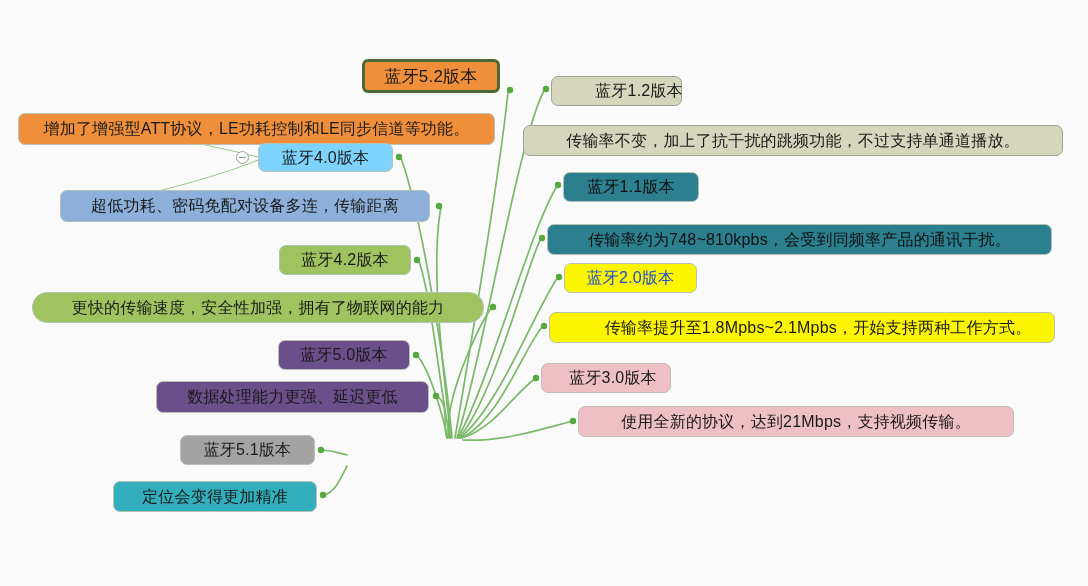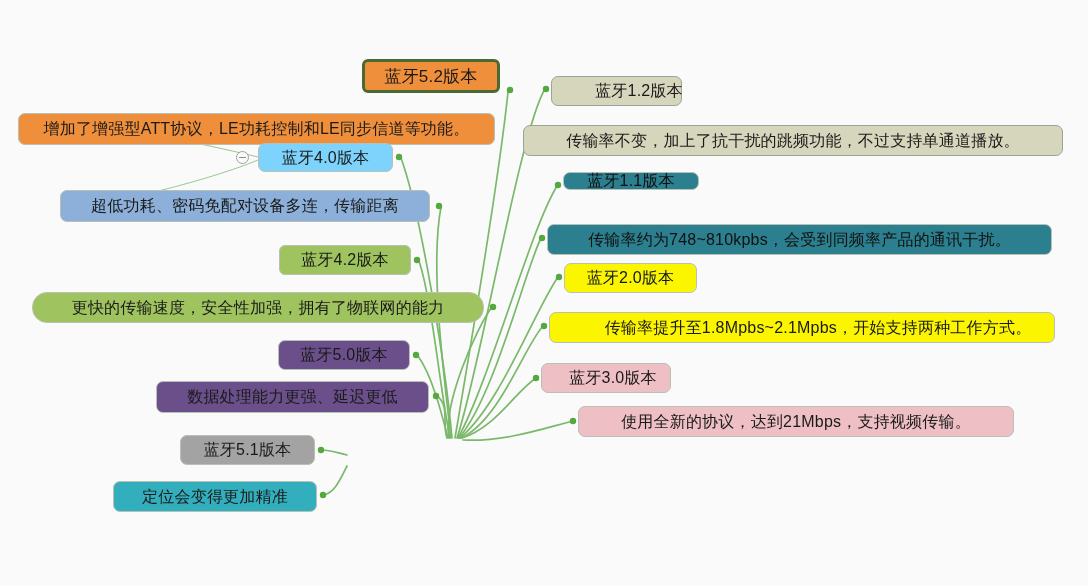--- a/index.html
+++ b/index.html
@@ -105,30 +105,30 @@
       <path d="M 258 160 C 230 172 180 186 150 193" fill="none" stroke="#7ab86a" stroke-width="0.9" stroke-linecap="round" opacity="0.85"></path>
     </svg>
 
   <div class="collapse-icon" style="left: 236px; top: 151px;"></div>
 
   <div id="nodes-layer">
       <div class="node selected" style="left: 362px; top: 59px; width: 138px; height: 34px; background: rgb(239, 143, 59); color: rgb(26, 26, 26); font-size: 17px; border-color: rgb(74, 106, 51);">蓝牙5.2版本</div>
       <div class="node" style="left: 18px; top: 113px; width: 477px; height: 32px; background: rgb(239, 143, 59); color: rgb(26, 26, 26); font-size: 16px; border-color: rgb(185, 192, 180);">增加了增强型ATT协议，LE功耗控制和LE同步信道等功能。</div>
       <div class="node" style="left: 258px; top: 143px; width: 135px; height: 29px; background: #7dd3fc; color: rgb(26, 26, 26); font-size: 16px; border-color: rgb(185, 192, 180);">蓝牙4.0版本</div>
       <div class="node" style="left: 60px; top: 190px; width: 370px; height: 32px; background: rgb(140, 176, 217); color: rgb(26, 26, 26); font-size: 16px; border-color: rgb(185, 192, 180);">超低功耗、密码免配对设备多连，传输距离</div>
-      <div class="node" style="left: 279px; top: 245px; width: 132px; height: 30px; background: rgb(159, 195, 94); color: rgb(26, 26, 26); font-size: 16px; border-color: rgb(185, 192, 180); border-radius: 6px;">蓝牙4.2版本</div>
+      <div class="node" style="left: 279px; top: 245px; width: 132px; height: 30px; background: rgb(159, 195, 94); color: rgb(26, 26, 26); font-size: 16px; border-color: rgb(185, 192, 180);">蓝牙4.2版本</div>
       <div class="node" style="left: 32px; top: 292px; width: 452px; height: 31px; background: rgb(159, 195, 94); color: rgb(26, 26, 26); font-size: 16px; border-color: rgb(185, 192, 180); border-radius: 15px;">更快的传输速度，安全性加强，拥有了物联网的能力</div>
       <div class="node" style="left: 278px; top: 340px; width: 132px; height: 30px; background: rgb(107, 79, 138); color: rgb(26, 26, 26); font-size: 16px; border-color: rgb(185, 192, 180);">蓝牙5.0版本</div>
       <div class="node" style="left: 156px; top: 381px; width: 273px; height: 32px; background: rgb(107, 79, 138); color: rgb(26, 26, 26); font-size: 16px; border-color: rgb(185, 192, 180);">数据处理能力更强、延迟更低</div>
       <div class="node" style="left: 180px; top: 435px; width: 135px; height: 30px; background: #a3a3a3; color: rgb(26, 26, 26); font-size: 16px; border-color: rgb(185, 192, 180);">蓝牙5.1版本</div>
       <div class="node" style="left: 113px; top: 481px; width: 204px; height: 31px; background: rgb(51, 174, 188); color: rgb(26, 26, 26); font-size: 16px; border-color: rgb(185, 192, 180);">定位会变得更加精准</div>
       <div class="node" style="left: 551px; top: 76px; width: 131px; height: 30px; background: rgb(214, 214, 189); color: rgb(26, 26, 26); font-size: 16px; border-color: rgb(154, 164, 151); padding-left: 45px;">蓝牙1.2版本</div>
       <div class="node" style="left: 523px; top: 125px; width: 540px; height: 31px; background: rgb(214, 214, 189); color: rgb(26, 26, 26); font-size: 16px; border-color: rgb(154, 164, 151);">传输率不变，加上了抗干扰的跳频功能，不过支持单通道播放。</div>
-      <div class="node" style="left: 563px; top: 172px; width: 136px; height: 18px; background: rgb(43, 127, 142); color: rgb(17, 17, 17); font-size: 16px; border-color: rgb(185, 192, 180);">蓝牙1.1版本</div>
+      <div class="node" style="left: 563px; top: 172px; width: 136px; height: 30px; background: rgb(43, 127, 142); color: rgb(17, 17, 17); font-size: 16px; border-color: rgb(185, 192, 180);">蓝牙1.1版本</div>
       <div class="node" style="left: 547px; top: 224px; width: 505px; height: 31px; background: rgb(43, 127, 142); color: rgb(17, 17, 17); font-size: 16px; border-color: rgb(185, 192, 180);">传输率约为748~810kpbs，会受到同频率产品的通讯干扰。</div>
-      <div class="node" style="left: 564px; top: 263px; width: 133px; height: 30px; background: rgb(252, 245, 0); color: #0f172a; font-size: 16px; border-color: rgb(185, 192, 180);">蓝牙2.0版本</div>
+      <div class="node" style="left: 564px; top: 263px; width: 133px; height: 30px; background: rgb(252, 245, 0); color: #1d4ed8; font-size: 16px; border-color: rgb(185, 192, 180);">蓝牙2.0版本</div>
       <div class="node" style="left: 549px; top: 312px; width: 506px; height: 31px; background: rgb(252, 245, 0); color: rgb(26, 26, 26); font-size: 16px; border-color: rgb(185, 192, 180); padding-left: 32px;">传输率提升至1.8Mpbs~2.1Mpbs，开始支持两种工作方式。</div>
       <div class="node" style="left: 541px; top: 363px; width: 130px; height: 30px; background: rgb(238, 191, 196); color: rgb(26, 26, 26); font-size: 16px; border-color: rgb(185, 192, 180); padding-left: 14px;">蓝牙3.0版本</div>
       <div class="node" style="left: 578px; top: 406px; width: 436px; height: 31px; background: rgb(238, 191, 196); color: rgb(26, 26, 26); font-size: 16px; border-color: rgb(185, 192, 180);">使用全新的协议，达到21Mbps，支持视频传输。</div>
     </div>
 
 
 </div>
 
 </body></html>

